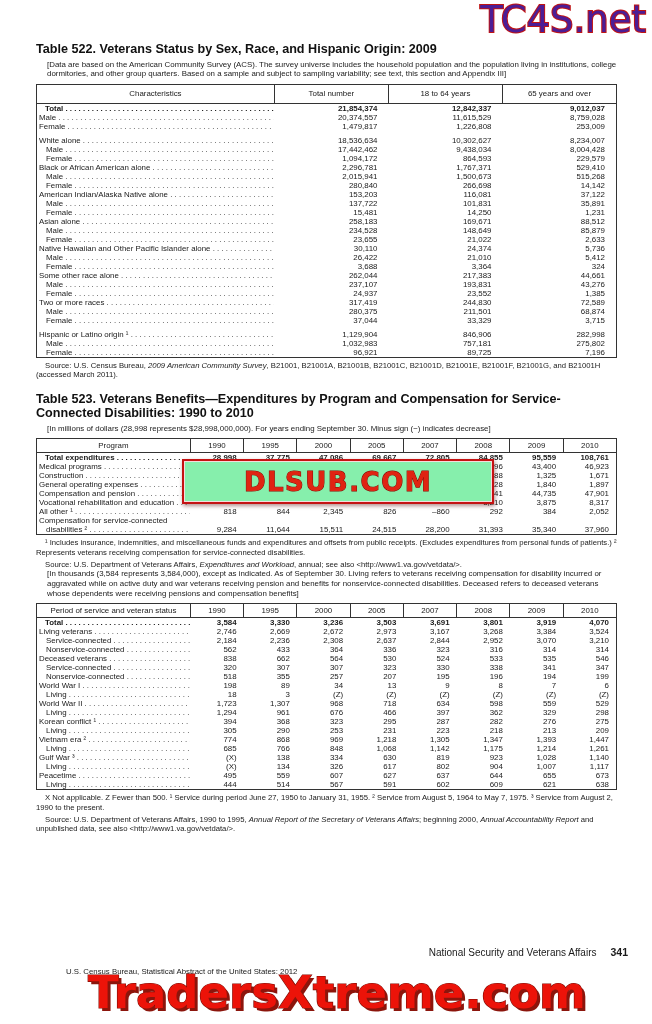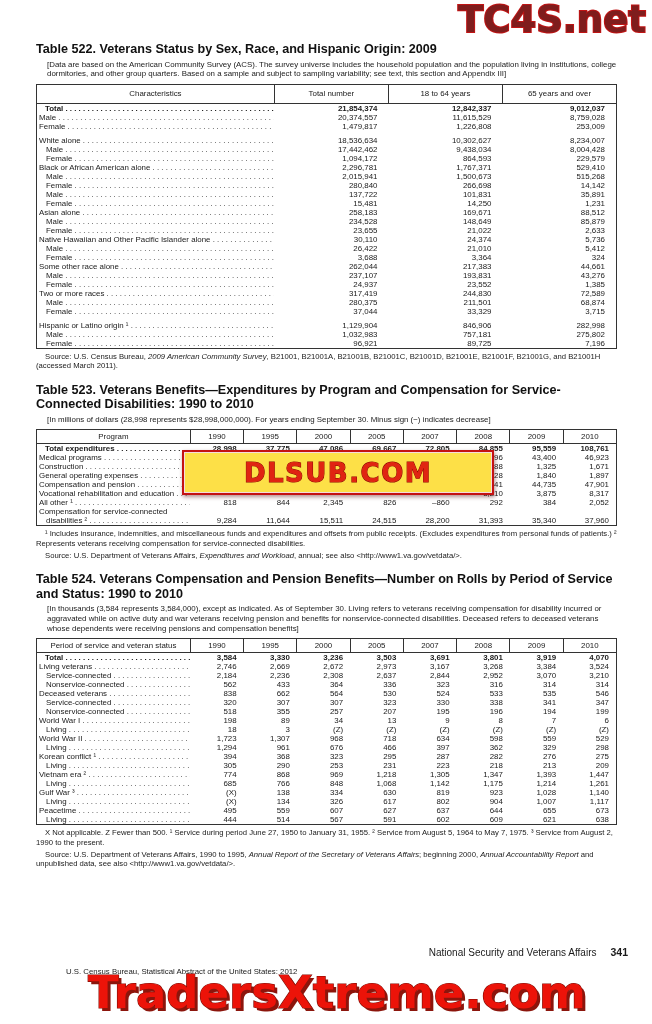--- a/index.html
+++ b/index.html
@@ -25,27 +25,27 @@
   td.lbl{padding-left:2px;overflow:hidden;white-space:nowrap;}
   td.lbl::after{content:" . . . . . . . . . . . . . . . . . . . . . . . . . . . . . . . . . . . . . . . . . . . . . . . . . . . . . . . .";}
   tr.total td{font-weight:bold;}
   tr.total td.lbl{padding-left:8px;}
   tr.sub td.lbl{padding-left:9px;}
   tr.gap td{padding-top:5px;}
   tr.nodots td.lbl::after{content:none;}
 
   .twrap{position:relative;}
   .wm-mid{position:absolute;left:146px;top:21px;width:308px;height:41px;z-index:6;
-          display:flex;align-items:center;justify-content:center;background:#fde047;
+          display:flex;align-items:center;justify-content:center;background:#86efac;
           border:2px solid #c41212;box-shadow:1px 2px 4px rgba(90,10,10,.45), inset 0 0 0 1px #f4dcdc;}
   .wm-mid span{font-family:"DejaVu Sans",sans-serif;font-size:26px;font-weight:bold;color:#e02412;
           letter-spacing:1.5px;-webkit-text-stroke:1px #8a0500;paint-order:stroke fill;}
 
   .wm-top{position:absolute;top:0;right:6px;z-index:6;font-family:"DejaVu Sans",sans-serif;
-          font-size:37px;font-weight:bold;color:#7f1d1d;-webkit-text-stroke:2px #c01414;
+          font-size:37px;font-weight:normal;color:#4c1d95;-webkit-text-stroke:2px #c01414;
           paint-order:stroke fill;line-height:40px;}
   .wm-bottom{position:absolute;top:969px;left:11px;width:100%;text-align:center;z-index:6;
           font-family:"DejaVu Sans",sans-serif;font-size:45px;font-weight:bold;color:#ec1309;
           -webkit-text-stroke:1.2px #7e0c04;paint-order:stroke fill;
           text-shadow:3px 3px 0 #8c150c;line-height:48px;}
 
   .footer-right{position:absolute;top:946px;right:24px;font-size:10px;z-index:1;}
   .footer-right .pagenum{font-size:10.5px;margin-left:14px;font-weight:bold;}
   .footer-credit{position:absolute;top:967px;left:50px;font-size:7.8px;z-index:1;padding-left:16px;}
 </style>
@@ -115,20 +115,26 @@
             <td class="lbl"><span>Male</span></td>
             <td class="num">2,015,941</td>
             <td class="num">1,500,673</td>
             <td class="num">515,268</td>
           </tr>
           <tr class="sub">
             <td class="lbl"><span>Female</span></td>
             <td class="num">280,840</td>
             <td class="num">266,698</td>
             <td class="num">14,142</td>
+          </tr>
+          <tr>
+            <td class="lbl"><span>American Indian/Alaska Native alone</span></td>
+            <td class="num">153,203</td>
+            <td class="num">116,081</td>
+            <td class="num">37,122</td>
           </tr>
           <tr class="sub">
             <td class="lbl"><span>Male</span></td>
             <td class="num">137,722</td>
             <td class="num">101,831</td>
             <td class="num">35,891</td>
           </tr>
           <tr class="sub">
             <td class="lbl"><span>Female</span></td>
             <td class="num">15,481</td>
@@ -348,21 +354,20 @@
             </tr>
           </tbody>
         </table>
       <div class="wm-mid">
         <span>DLSUB.COM</span>
       </div>
     </div>
     <p class="fn">¹ Includes insurance, indemnities, and miscellaneous funds and expenditures and offsets from public receipts. (Excludes expenditures from personal funds of patients.) ² Represents veterans receiving compensation for service-connected disabilities.</p>
     <p class="fn"><span>Source: U.S. Department of Veterans Affairs, </span><span style="font-style: italic;">Expenditures and Workload</span><span>, annual; see also &lt;http://www1.va.gov/vetdata/&gt;.</span></p>
 
-    <h2 class="tbl-title mt">Table 524. Veterans Compensation and Pension Benefits—Number on Rolls by Period of Service and Status: 1990 to 2010</h2>
     <p class="note">[In thousands (3,584 represents 3,584,000), except as indicated. As of September 30. Living refers to veterans receiving compensation for disability incurred or aggravated while on active duty and war veterans receiving pension and benefits for nonservice-connected disabilities. Deceased refers to deceased veterans whose dependents were receiving pensions and compensation benefits]</p>
     <table class="t8">
         <thead>
           <tr>
             <th class="h-lbl">Period of service and veteran status</th>
             <th class="h-num">1990</th>
             <th class="h-num">1995</th>
             <th class="h-num">2000</th>
             <th class="h-num">2005</th>
             <th class="h-num">2007</th>

